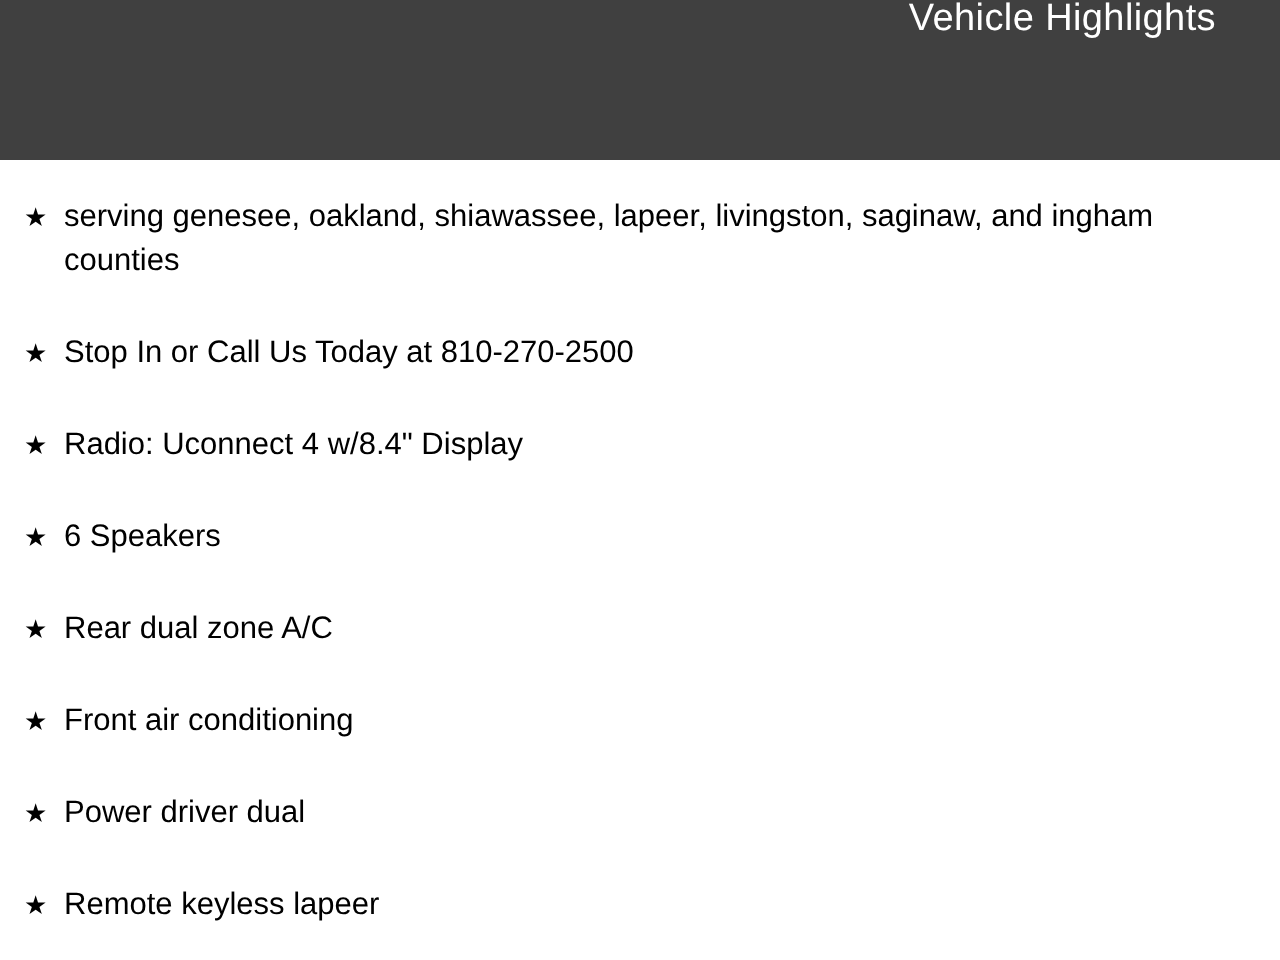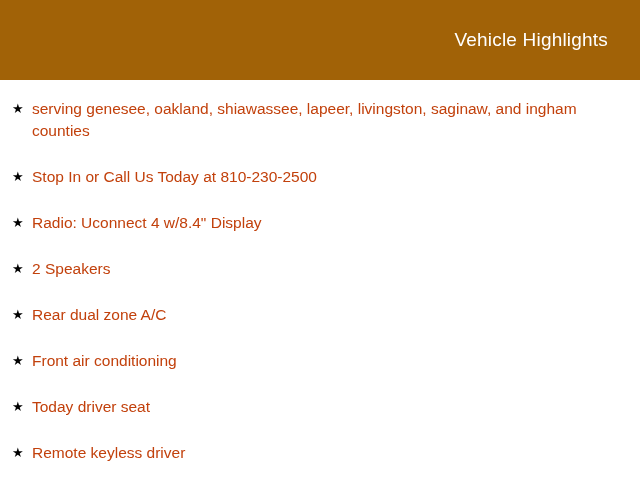--- a/index.html
+++ b/index.html
@@ -18,23 +18,23 @@
     width: 640px;
     height: 480px;
     background: #ffffff;
   }
   .header-bar {
     position: absolute;
     left: 0;
     top: 0;
     width: 640px;
     height: 80px;
-    background: #a16207;
+    background: #404040;
     display: flex;
-    align-items: center;
+    align-items: flex-start;
     justify-content: flex-end;
     box-sizing: border-box;
     padding-right: 32px;
   }
   .header-title {
     color: #ffffff;
     font-size: 19px;
     font-weight: normal;
     letter-spacing: 0.2px;
     line-height: 1.1;
@@ -59,21 +59,21 @@
     flex: 0 0 auto;
     width: 20px;
     color: #000000;
     font-size: 13px;
     line-height: 22px;
     text-align: left;
     padding-left: 2px;
   }
   .highlight-text {
     flex: 1 1 auto;
-    color: #c2410c;
+    color: #000000;
     font-size: 15.5px;
     line-height: 22px;
     padding-right: 14px;
   }
 </style>
 </head>
 <body>
 
 <div class="page">
 
@@ -81,41 +81,41 @@
     <div class="header-title">Vehicle Highlights</div>
   </div>
 
   <ul class="highlights">
     <li class="highlight-item">
       <span class="bullet-star">★</span>
       <span class="highlight-text">serving genesee, oakland, shiawassee, lapeer, livingston, saginaw, and ingham counties</span>
     </li>
     <li class="highlight-item">
       <span class="bullet-star">★</span>
-      <span class="highlight-text">Stop In or Call Us Today at 810-230-2500</span>
+      <span class="highlight-text">Stop In or Call Us Today at 810-270-2500</span>
     </li>
     <li class="highlight-item">
       <span class="bullet-star">★</span>
       <span class="highlight-text">Radio: Uconnect 4 w/8.4" Display</span>
     </li>
     <li class="highlight-item">
       <span class="bullet-star">★</span>
-      <span class="highlight-text">2 Speakers</span>
+      <span class="highlight-text">6 Speakers</span>
     </li>
     <li class="highlight-item">
       <span class="bullet-star">★</span>
       <span class="highlight-text">Rear dual zone A/C</span>
     </li>
     <li class="highlight-item">
       <span class="bullet-star">★</span>
       <span class="highlight-text">Front air conditioning</span>
     </li>
     <li class="highlight-item">
       <span class="bullet-star">★</span>
-      <span class="highlight-text">Today driver seat</span>
+      <span class="highlight-text">Power driver dual</span>
     </li>
     <li class="highlight-item">
       <span class="bullet-star">★</span>
-      <span class="highlight-text">Remote keyless driver</span>
+      <span class="highlight-text">Remote keyless lapeer</span>
     </li>
   </ul>
 
 </div>
 
 </body></html>

